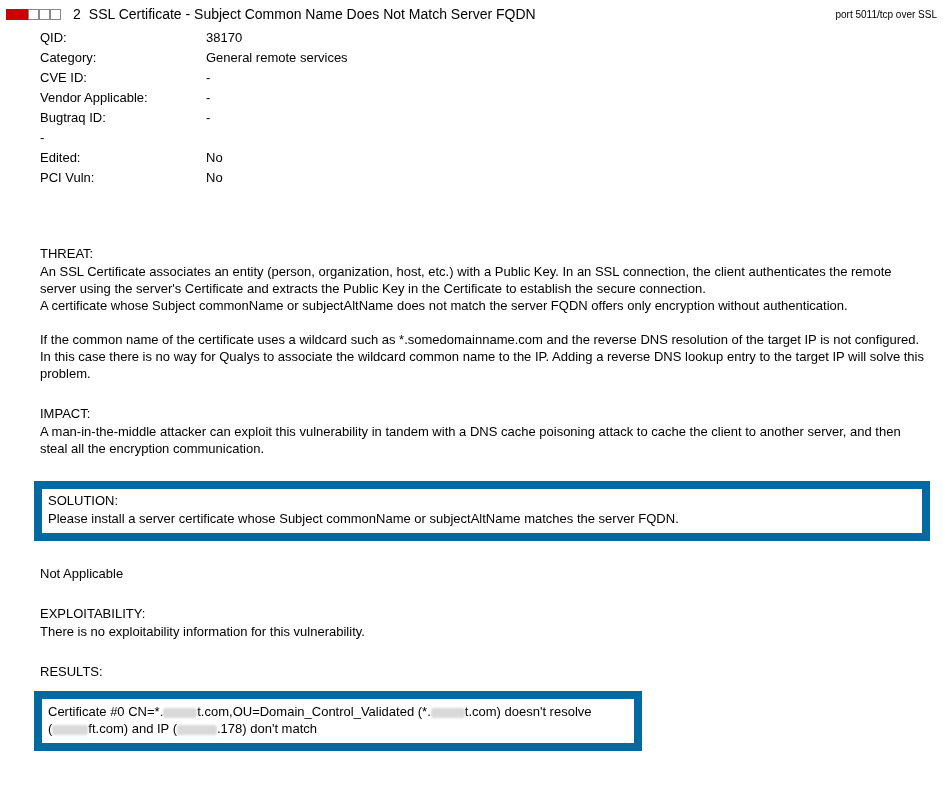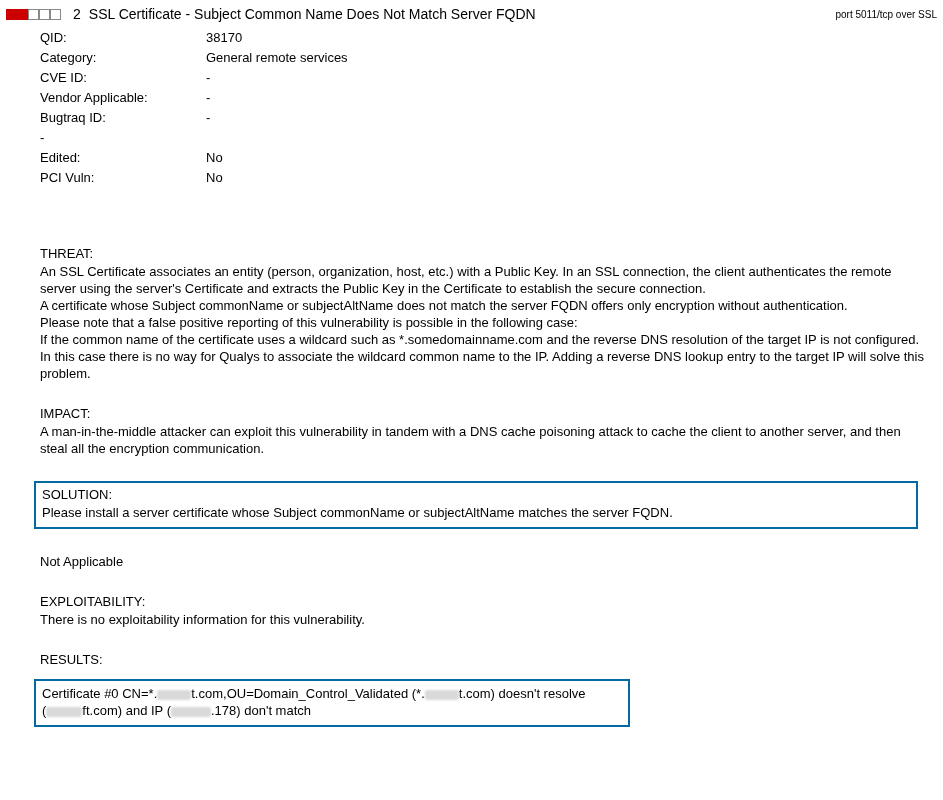--- a/index.html
+++ b/index.html
@@ -47,21 +47,21 @@
   .section {
     margin: 0 6px 24px 34px;
   }
   .section-heading {
     margin-bottom: 2px;
   }
   .section-body {
     line-height: 17px;
   }
   .box-red {
-    border: 2px solid #0369a1;
+    border: 8px solid #0369a1;
     padding: 4px 6px 6px 6px;
     margin-left: 28px;
     margin-right: 0;
     margin-bottom: 24px;
   }
   .redact {
     display: inline-block;
     vertical-align: middle;
     height: 10px;
     background: #d9d9d9;
@@ -121,21 +121,21 @@
       </div>
   </div>
 
   <div style="height:28px;"></div>
 
   <div class="section">
     <div class="section-heading">THREAT:</div>
     <div class="section-body">
       <span>An SSL Certificate associates an entity (person, organization, host, etc.) with a Public Key. In an SSL connection, the client authenticates the remote server using the server's Certificate and extracts the Public Key in the Certificate to establish the secure connection.</span><br>
       <span>A certificate whose Subject commonName or subjectAltName does not match the server FQDN offers only encryption without authentication.</span><br>
-      <span>Please note that a false positive reporting of this vulnerability is possible in the following case:</span><br>
+      <br>
       <span>If the common name of the certificate uses a wildcard such as *.somedomainname.com and the reverse DNS resolution of the target IP is not configured. In this case there is no way for Qualys to associate the wildcard common name to the IP. Adding a reverse DNS lookup entry to the target IP will solve this problem.</span>
     </div>
   </div>
 
   <div class="section">
     <div class="section-heading">IMPACT:</div>
     <div class="section-body">A man-in-the-middle attacker can exploit this vulnerability in tandem with a DNS cache poisoning attack to cache the client to another server, and then steal all the encryption communication.</div>
   </div>
 
   <div class="box-red" style="width:868px;">

